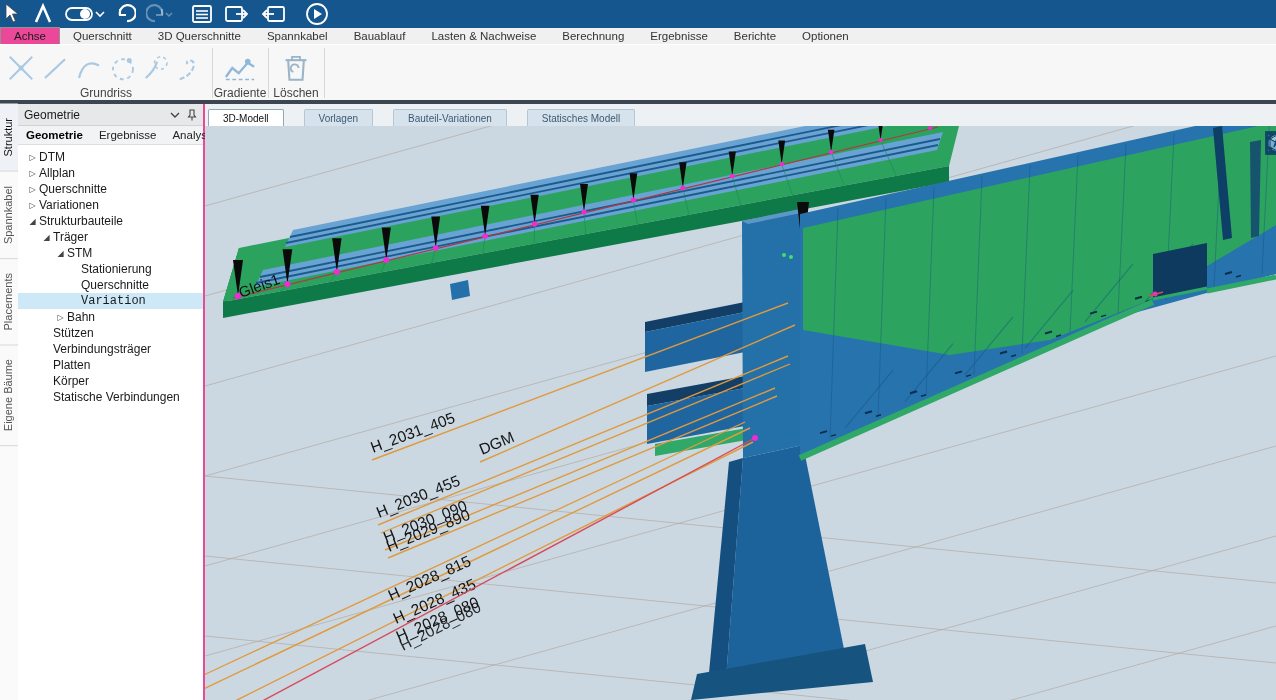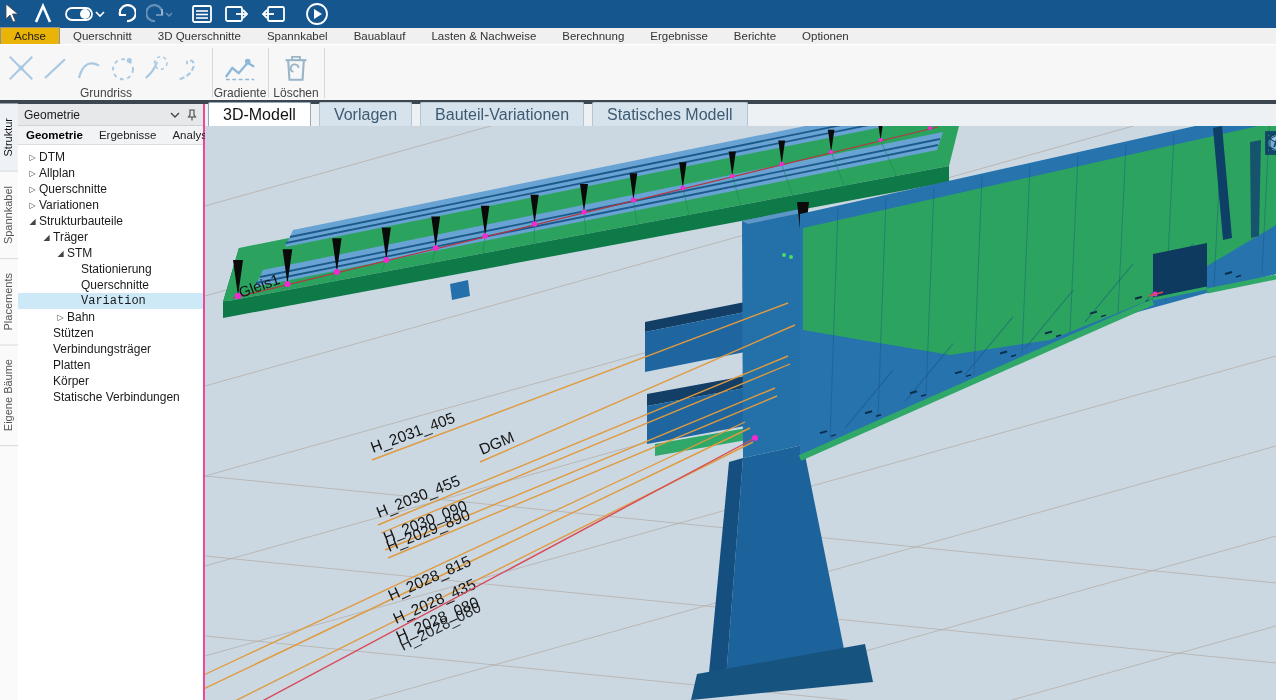--- a/index.html
+++ b/index.html
@@ -9,21 +9,21 @@
   
   .titlebar{position:absolute;left:0;top:0;width:1276px;height:28px;background:#15568f;display:flex;align-items:center;}
   .titlebar .qat{display:flex;align-items:center;gap:10px;margin-left:4px;}
   .titlebar svg{display:block;}
   .title-text{position:absolute;left:622px;top:8px;font-size:11.5px;color:#d9e6f2;white-space:nowrap;display:flex;align-items:center;gap:14px;}
   .redact{display:inline-block;height:9px;border-radius:2px;background:rgba(165,195,220,.55);filter:blur(2px);}
 
   
   .ribbon-tabs{position:absolute;left:0;top:28px;width:1276px;height:16px;background:#f0f0f0;display:flex;align-items:flex-end;}
   .rtab{font-size:11.5px;color:#333;padding:2px 13px 1px 13px;cursor:default;line-height:13px;}
-  .rtab.active{background:#eab308;border:1px solid #919191;border-bottom:none;color:#1a1a1a;}
+  .rtab.active{background:#ec4899;border:1px solid #919191;border-bottom:none;color:#1a1a1a;}
 
   
   .ribbon{position:absolute;left:0;top:44px;width:1276px;height:56px;background:#f7f7f8;border-top:1px solid #fff;}
   .rgroup{position:absolute;top:0;height:56px;}
   .rgroup .icons{display:flex;align-items:center;gap:4px;height:42px;padding-top:2px;justify-content:center;}
   .rgroup .glabel{position:absolute;bottom:1px;left:0;right:0;text-align:center;font-size:12px;color:#444;}
   .gsep{position:absolute;top:3px;height:50px;width:1px;background:#d7d7d7;}
   .ribbon-strip{position:absolute;left:0;top:100px;width:1276px;height:4px;background:#3c4650;}
 
   
@@ -39,21 +39,21 @@
   .panel-tabs span{padding:2px 8px;}
   .panel-tabs span.active{font-weight:bold;color:#000;}
   .tree{padding-top:4px;font-size:12px;color:#1a1a1a;}
   .tree-row{height:16px;display:flex;align-items:center;white-space:nowrap;}
   .tree-row .arrow{width:13px;display:inline-block;text-align:center;font-size:8px;color:#444;flex:none;}
   .tree-row.selected{background:#cde9f8;}
 
   
   .viewport{position:absolute;left:205px;top:104px;right:0;bottom:0;}
   .vp-tabs{height:22px;background:#eef1f4;display:flex;align-items:flex-end;padding-left:3px;border-bottom:1px solid #aebecb;}
-  .vp-tab{font-size:16px;color:#3d5a72;background:#d6e3ed;border:1px solid #b4c6d3;border-bottom:none;padding:3px 14px 2px 14px;margin-right:8px;border-radius:2px 2px 0 0;}
+  .vp-tab{font-size:10px;color:#3d5a72;background:#d6e3ed;border:1px solid #b4c6d3;border-bottom:none;padding:3px 14px 2px 14px;margin-right:20px;border-radius:2px 2px 0 0;}
   .vp-tab.active{background:#fff;color:#111;border-color:#93a8b8;}
   .scene{position:absolute;left:0;top:22px;right:0;bottom:0;background:#cbd8e2;overflow:hidden;}
   .scene svg{position:absolute;left:0;top:0;}
   .vp-icons{position:absolute;top:4px;right:12px;display:flex;gap:10px;opacity:.92;}
   .vp-icons svg{display:block;}
 </style>
 </head>
 <body>
 
 <div class="titlebar">

